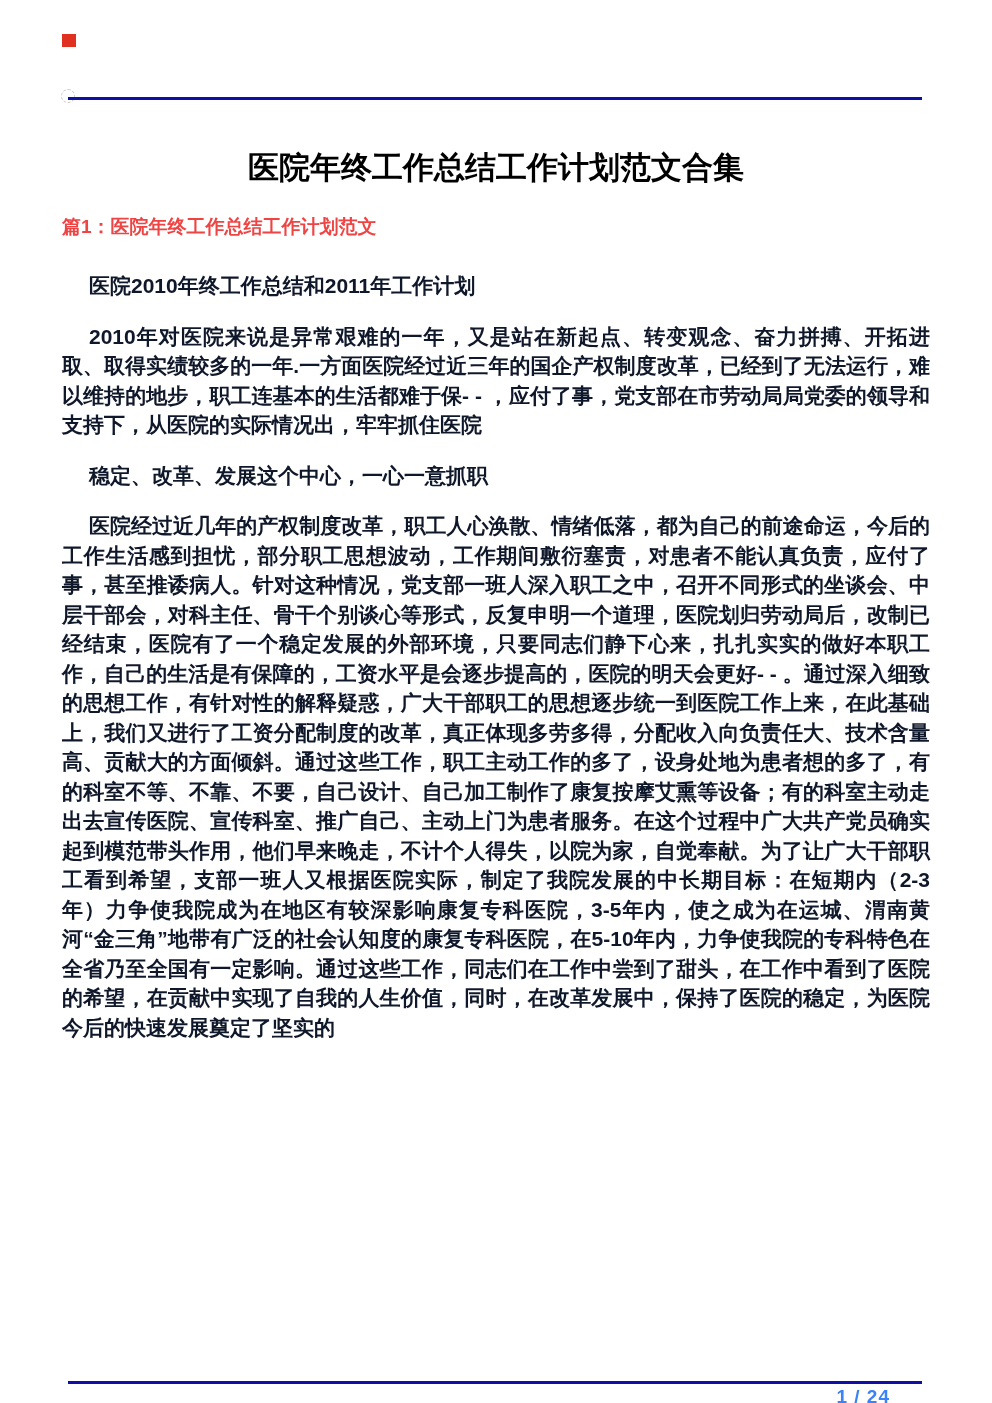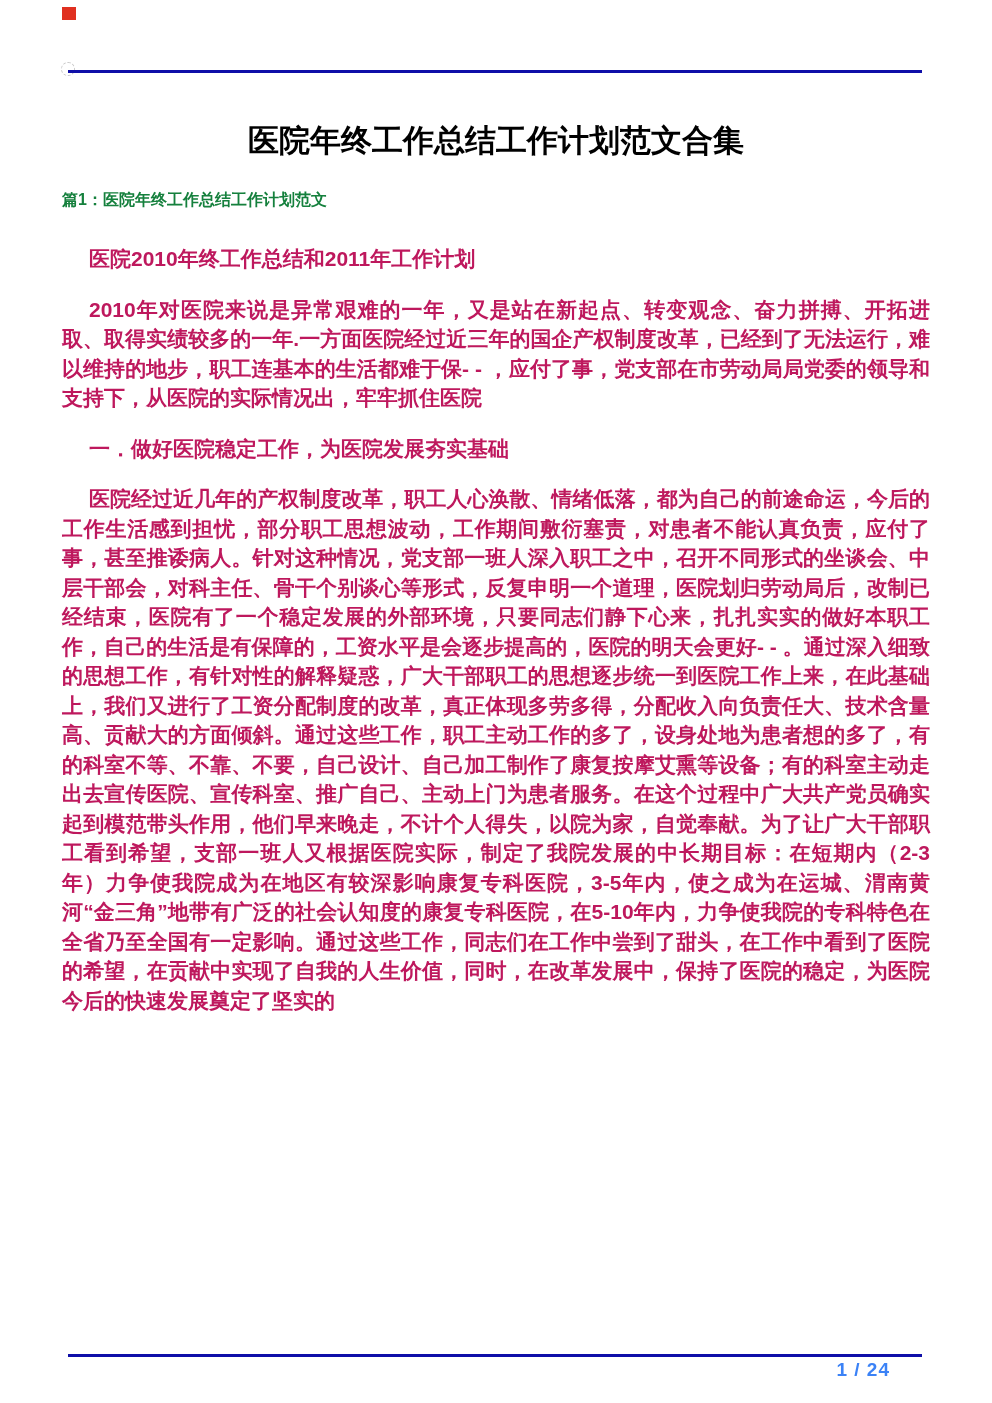--- a/index.html
+++ b/index.html
@@ -44,46 +44,47 @@
     width: 854px;
     height: 3px;
     background: #0f0fa8;
   }
   .rule-top { top: 70px; }
   .rule-bottom { top: 1354px; }
   .content {
     position: relative;
     padding: 0 62px;
     color: #0b0b0b;
+    margin-top: 27px;
   }
   .doc-title {
     margin: 0;
     padding-top: 119px;
     font-size: 31px;
     line-height: 43px;
     font-weight: 700;
     text-align: center;
     color: #000000;
   }
   .section-heading {
     margin: 21px 0 0 0;
-    font-size: 16px;
+    font-size: 19px;
     line-height: 33px;
     font-weight: 700;
-    color: #15803d;
+    color: #ef4444;
     text-align: left;
   }
   .para {
     margin: 0 0 21px 0;
     font-size: 21px;
     line-height: 29.5px;
     font-weight: 600;
     text-indent: 27px;
     text-align: justify;
-    color: #be185d;
+    color: #0f172a;
     word-break: break-all;
   }
   .para-first { margin-top: 28px; }
   .page-number {
     position: absolute;
     top: 1359px;
     right: 102px;
     font-size: 19px;
     line-height: 22px;
     font-weight: 700;
@@ -102,23 +103,23 @@
 
   <div class="content">
     <h1 class="doc-title">医院年终工作总结工作计划范文合集</h1>
 
     <h2 class="section-heading">篇1：医院年终工作总结工作计划范文</h2>
 
     <p class="para para-first">医院2010年终工作总结和2011年工作计划</p>
 
     <p class="para">2010年对医院来说是异常艰难的一年，又是站在新起点、转变观念、奋力拼搏、开拓进取、取得实绩较多的一年.一方面医院经过近三年的国企产权制度改革，已经到了无法运行，难以维持的地步，职工连基本的生活都难于保- - ，应付了事，党支部在市劳动局局党委的领导和支持下，从医院的实际情况出，牢牢抓住医院</p>
 
+    <p class="para">稳定、改革、发展这个中心，一心一意抓职</p>
 
 
-    <p class="para">一．做好医院稳定工作，为医院发展夯实基础</p>
 
     <p class="para">医院经过近几年的产权制度改革，职工人心涣散、情绪低落，都为自己的前途命运，今后的工作生活感到担忧，部分职工思想波动，工作期间敷衍塞责，对患者不能认真负责，应付了事，甚至推诿病人。针对这种情况，党支部一班人深入职工之中，召开不同形式的坐谈会、中层干部会，对科主任、骨干个别谈心等形式，反复申明一个道理，医院划归劳动局后，改制已经结束，医院有了一个稳定发展的外部环境，只要同志们静下心来，扎扎实实的做好本职工作，自己的生活是有保障的，工资水平是会逐步提高的，医院的明天会更好- - 。通过深入细致的思想工作，有针对性的解释疑惑，广大干部职工的思想逐步统一到医院工作上来，在此基础上，我们又进行了工资分配制度的改革，真正体现多劳多得，分配收入向负责任大、技术含量高、贡献大的方面倾斜。通过这些工作，职工主动工作的多了，设身处地为患者想的多了，有的科室不等、不靠、不要，自己设计、自己加工制作了康复按摩艾熏等设备；有的科室主动走出去宣传医院、宣传科室、推广自己、主动上门为患者服务。在这个过程中广大共产党员确实起到模范带头作用，他们早来晚走，不计个人得失，以院为家，自觉奉献。为了让广大干部职工看到希望，支部一班人又根据医院实际，制定了我院发展的中长期目标：在短期内（2-3年）力争使我院成为在地区有较深影响康复专科医院，3-5年内，使之成为在运城、渭南黄河“金三角”地带有广泛的社会认知度的康复专科医院，在5-10年内，力争使我院的专科特色在全省乃至全国有一定影响。通过这些工作，同志们在工作中尝到了甜头，在工作中看到了医院的希望，在贡献中实现了自我的人生价值，同时，在改革发展中，保持了医院的稳定，为医院今后的快速发展奠定了坚实的</p>
   </div>
 
   <div class="rule rule-bottom"></div>
 
   <div class="page-number">1 / 24</div>
 
 </div>
 

